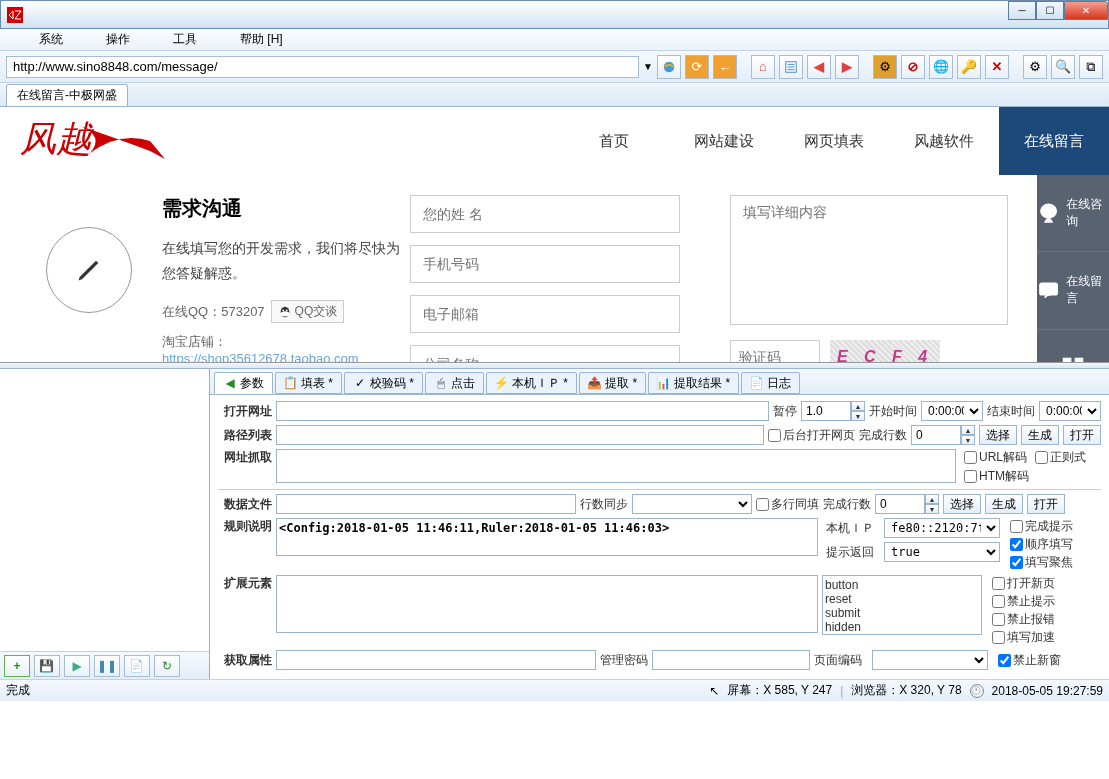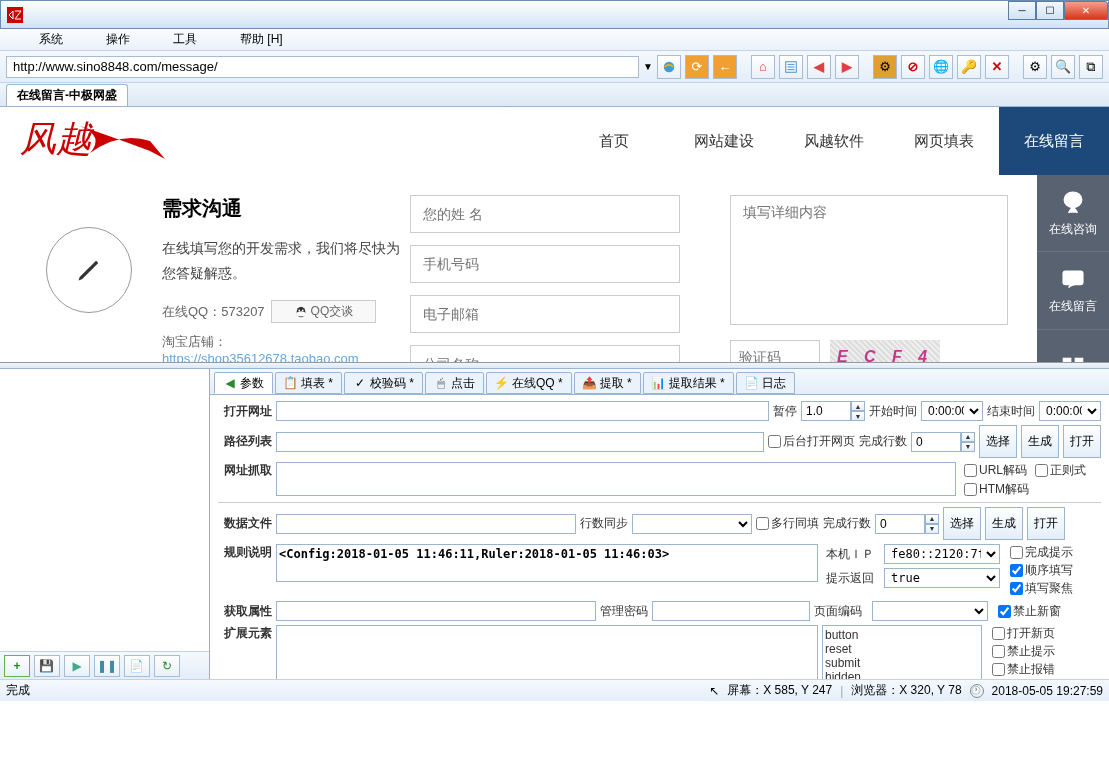--- a/index.html
+++ b/index.html
@@ -15,54 +15,54 @@
 .menubar { height: 22px; background: linear-gradient(#fbfcfe,#eaf2fb); border-bottom: 1px solid #c3d3e6; display:flex; align-items:center; padding-left: 6px; gap: 2px; }
 .menubar span { padding: 2px 8px; cursor: default; margin-left: 25px; }
 
 .urlbar { height: 32px; background: linear-gradient(#f5f9fd,#e3eef9); display:flex; align-items:center; padding: 0 6px; gap: 4px; border-bottom: 1px solid #c3d3e6; }
 .urlbar input { flex: 1; height: 22px; border: 1px solid #a7bcd6; padding: 0 6px; font-size: 13px; }
 .iconbtn { width: 24px; height: 24px; border: 1px solid #a7bcd6; background: linear-gradient(#fff,#e8f1f8); display:flex; align-items:center; justify-content:center; font-size: 13px; }
 .iconsep { width: 6px; }
 .iconbtn svg { width: 14px; height: 14px; }
 
 .tabstrip { height: 24px; background: linear-gradient(#f0f5fb,#dce9f5); border-bottom: 1px solid #9bb5d0; display:flex; align-items:flex-end; padding-left: 6px; }
-.tab { height: 22px; border: 1px solid #9bb5d0; border-bottom: none; background: #fff; padding: 2px 10px; font-size: 12px; border-radius: 3px 3px 0 0; font-weight: bold; }
+.tab { height: 22px; border: 1px solid #9bb5d0; border-bottom: none; background: #fff; padding: 2px 10px; font-size: 12px; border-radius: 3px 3px 0 0; }
 
 .browser { height: 256px; border-bottom: 1px solid #999; overflow: hidden; position: relative; background:#fff; }
 .webhead { height: 68px; background: #fff; display:flex; align-items:center; border-bottom: 0; }
 .logo { width: 200px; height: 68px; display:flex; align-items:center; justify-content:center; }
 .logo svg { width: 180px; height: 60px; }
 .navmenu { display:flex; margin-left: auto; height: 68px; }
 .navmenu a { display:flex; align-items:center; justify-content:center; width: 110px; color:#333; font-size:15px; text-decoration:none; }
 .navmenu a.active { background:#1c4979; color:#fff; }
 
 .webbody { display:flex; padding: 20px 30px 0 40px; position: relative; }
 .leftcol { width: 380px; }
 .leftcol h2 { font-size: 20px; font-weight: bold; margin-bottom: 14px; }
 .leftcol .desc { font-size: 14px; line-height: 1.8; color:#444; margin-bottom: 14px; width: 250px; }
 .circle { width: 86px; height: 86px; border: 1px solid #999; border-radius: 50%; display:flex; align-items:center; justify-content:center; position:absolute; left:46px; top: 52px; }
 .circle svg { width: 28px; height: 28px; }
 .leftcol .qqline { font-size: 13px; color:#666; display:flex; align-items:center; gap: 6px; margin-bottom: 10px; margin-left: 0; }
-.qqbadge { border: 1px solid #ccc; padding: 2px 22px; display:inline-flex; align-items:center; gap:3px; background:#f8f8f8; font-size:12px; }
+.qqbadge { border: 1px solid #ccc; padding: 2px 6px; display:inline-flex; align-items:center; gap:3px; background:#f8f8f8; font-size:12px; }
 .leftcol .shop { font-size: 13px; color:#666; }
 .leftcol .shop a { color:#66a6de; text-decoration:none; }
 .lefttxt { margin-left: 122px; }
 
 .formcol { width: 300px; margin-left: -10px; }
 .formcol input { width: 270px; height: 38px; border: 1px solid #ccc; margin-bottom: 12px; padding: 0 12px; font-size: 14px; color:#999; }
 .rightcol { width: 300px; margin-left: 20px; }
 .rightcol textarea { width: 278px; height: 130px; border: 1px solid #ccc; padding: 8px 12px; font-size:14px; color:#999; resize:none; }
 .captcharow { margin-top: 12px; display:flex; align-items:center; gap: 10px; }
 .captcharow input { width: 90px; height: 34px; border:1px solid #ccc; padding:0 8px; font-size:14px; color:#737373; }
 .captchaimg { width: 110px; height: 34px; background: repeating-linear-gradient(45deg,#ddd,#ddd 2px,#eee 2px,#eee 4px); display:flex; align-items:center; justify-content:center; font-size:16px; letter-spacing:6px; color:#c4388a; font-weight:bold; font-style:italic;}
 .submitbtn { width: 100px; height: 36px; background:#c00; color:#fff; border:none; font-size:15px; margin-top: 14px; }
 .smallnote { font-size: 11px; color:#aaa; margin-top: 6px; }
 
 .sidebar-float { position:absolute; right:0; top: 0; width: 72px; background:#596271; height: 232px; display:flex; flex-direction:column; }
-.sidebar-float .item { flex:1; display:flex; flex-direction:column; align-items:center; justify-content:center; color:#fff; font-size:12px; gap:6px; border-bottom:1px solid #6b7483; }
+.sidebar-float .item { flex:1; display:flex; flex-direction:row; align-items:center; justify-content:center; color:#fff; font-size:12px; gap:6px; border-bottom:1px solid #6b7483; }
 .sidebar-float .item svg { width: 26px; height:26px; fill:#fff; stroke:#fff; }
 
 .splitter { height: 6px; background: linear-gradient(#f0f5fb,#dce9f5); border-bottom:1px solid #9bb5d0; }
 
 .bottompane { display:flex; height: 310px; }
 .leftpanel { width: 210px; border-right: 1px solid #aaa; background:#fff; display:flex; flex-direction:column; }
 .leftpanel .body { flex:1; background:#fff; }
 .lefttoolbar { height: 28px; background: linear-gradient(#f5f9fd,#e3eef9); border-top:1px solid #c3d3e6; display:flex; align-items:center; gap:4px; padding:0 4px; }
 .tbtn { width: 26px; height: 22px; border:1px solid #a7bcd6; background:linear-gradient(#fff,#e8f1f8); display:flex; align-items:center; justify-content:center; }
 .tbtn.green { border-color:#6ab04c; }
@@ -75,21 +75,21 @@
 
 .formarea { flex:1; padding: 6px 8px; overflow-y:auto; font-size:12px; color:#333; }
 .frow { display:flex; align-items:center; margin-bottom: 4px; gap: 4px; }
 .flabel { width: 54px; text-align:right; flex-shrink:0;font-weight:bold; }
 .finput { border:1px solid #9bb5d0; height:20px; padding:0 4px; font-size:12px; }
 .fgrow { flex:1; }
 .fspin { display:flex; }
 .fspin input { width:50px; height:20px; border:1px solid #9bb5d0; padding:0 4px; font-size:12px; }
 .fspin .updown { width:14px; display:flex; flex-direction:column; }
 .fspin .updown div { height:10px; border:1px solid #9bb5d0; background:linear-gradient(#fff,#e3eef9); font-size:7px; display:flex; align-items:center; justify-content:center; }
-.fbtn { height:33px; border:1px solid #9bb5d0; background:linear-gradient(#fff,#e3eef9); padding:0 6px; font-size:12px; }
+.fbtn { height:20px; border:1px solid #9bb5d0; background:linear-gradient(#fff,#e3eef9); padding:0 6px; font-size:12px; }
 .fcheck { display:flex; align-items:center; gap:2px; white-space:nowrap; }
 .fcheck input { margin:0; }
 .fselect { border:1px solid #9bb5d0; height:20px; background:#fff; font-size:12px; padding:0 2px; }
 .ftextarea { border:1px solid #9bb5d0; font-family:monospace; font-size:12px; padding:2px; resize:none;font-weight:bold; }
 .flist { border:1px solid #9bb5d0; font-family:monospace; font-size:12px; width:160px; height:60px; overflow-y:scroll; padding:2px; }
 .divline { border-top:1px solid #ccc; margin:4px 0; }
 
 .statusbar { height:22px; background:linear-gradient(#f5f9fd,#e3eef9); border-top:1px solid #c3d3e6; display:flex; align-items:center; padding:0 6px; font-size:12px; }
 .statusbar .right { margin-left:auto; display:flex; align-items:center; gap:8px; }
 .statusbar .sep { color:#aaa; }
@@ -168,22 +168,22 @@
   <div class="webhead">
     <div class="logo">
       <svg viewBox="0 0 180 60">
           <text x="10" y="40" font-family="KaiTi,serif" font-size="36" fill="#c00" font-style="italic">风越</text>
           <path d="M70 15 Q100 25 140 40 L155 48 L140 30 Q110 20 80 42 Q95 25 70 15" fill="#c00"></path>
         </svg>
     </div>
     <div class="navmenu">
       <a>首页</a>
       <a>网站建设</a>
+      <a>网页填表</a>
       <a>风越软件</a>
-      <a>网页填表</a>
       <a class="active">在线留言</a>
     </div>
   </div>
   <div class="webbody">
     <div class="leftcol">
       <div class="circle">
           <svg viewBox="0 0 24 24">
             <path d="M3 21 L6 20 L20 6 L18 4 L4 18 Z" fill="#333"></path>
           </svg>
         </div>
@@ -282,21 +282,21 @@
       <div class="tab2">
           <span class="ico">✓</span>
           <span>校验码 *</span>
         </div>
       <div class="tab2">
           <span class="ico">🖱</span>
           <span>点击</span>
         </div>
       <div class="tab2">
           <span class="ico">⚡</span>
-          <span>在线QQ *</span>
+          <span>本机ＩＰ *</span>
         </div>
       <div class="tab2">
           <span class="ico">📤</span>
           <span>提取 *</span>
         </div>
       <div class="tab2">
           <span class="ico">📊</span>
           <span>提取结果 *</span>
         </div>
       <div class="tab2">
@@ -403,61 +403,61 @@
           <label class="fcheck">
               <input type="checkbox" checked="" style="">
               <span>顺序填写</span>
             </label>
           <label class="fcheck">
               <input type="checkbox" checked="" style="">
               <span>填写聚焦</span>
             </label>
         </div>
       </div>
+      <div class="frow" style="align-items:flex-start">
+        <span class="flabel">扩展元素</span>
+        <textarea class="ftextarea" style="width: 542px; height: 58px;"></textarea>
+        <div class="flist" id="extlist">
+            <div>button</div>
+            <div>reset</div>
+            <div>submit</div>
+            <div>hidden</div>
+            <div>iframe</div>
+          </div>
+        <div style="display:flex;flex-direction:column;gap:1px;margin-left:6px">
+          <label class="fcheck">
+              <input type="checkbox" style="">
+              <span>打开新页</span>
+            </label>
+          <label class="fcheck">
+              <input type="checkbox" style="">
+              <span>禁止提示</span>
+            </label>
+          <label class="fcheck">
+              <input type="checkbox" style="">
+              <span>禁止报错</span>
+            </label>
+          <label class="fcheck">
+              <input type="checkbox" style="">
+              <span>填写加速</span>
+            </label>
+        </div>
+      </div>
       <div class="frow">
         <span class="flabel">获取属性</span>
         <input class="finput" style="width: 320px;">
         <span>管理密码</span>
         <input class="finput" style="width: 158px;">
         <span style="width:54px">页面编码</span>
         <select class="fselect" style="width:116px"><option></option></select>
         <label class="fcheck" style="margin-left:6px">
             <input type="checkbox" checked="" style="">
             <span>禁止新窗</span>
           </label>
       </div>
-      <div class="frow" style="align-items:flex-start">
-        <span class="flabel">扩展元素</span>
-        <textarea class="ftextarea" style="width: 542px; height: 58px;"></textarea>
-        <div class="flist" id="extlist">
-            <div>button</div>
-            <div>reset</div>
-            <div>submit</div>
-            <div>hidden</div>
-            <div>iframe</div>
-          </div>
-        <div style="display:flex;flex-direction:column;gap:1px;margin-left:6px">
-          <label class="fcheck">
-              <input type="checkbox" style="">
-              <span>打开新页</span>
-            </label>
-          <label class="fcheck">
-              <input type="checkbox" style="">
-              <span>禁止提示</span>
-            </label>
-          <label class="fcheck">
-              <input type="checkbox" style="">
-              <span>禁止报错</span>
-            </label>
-          <label class="fcheck">
-              <input type="checkbox" style="">
-              <span>填写加速</span>
-            </label>
-        </div>
-      </div>
     </div>
   </div>
 </div>
 
 <div class="statusbar">
   <span>完成</span>
   <div class="right">
     <span>↖</span>
     <span>屏幕：X 585, Y 247</span>
     <span class="sep">|</span>

